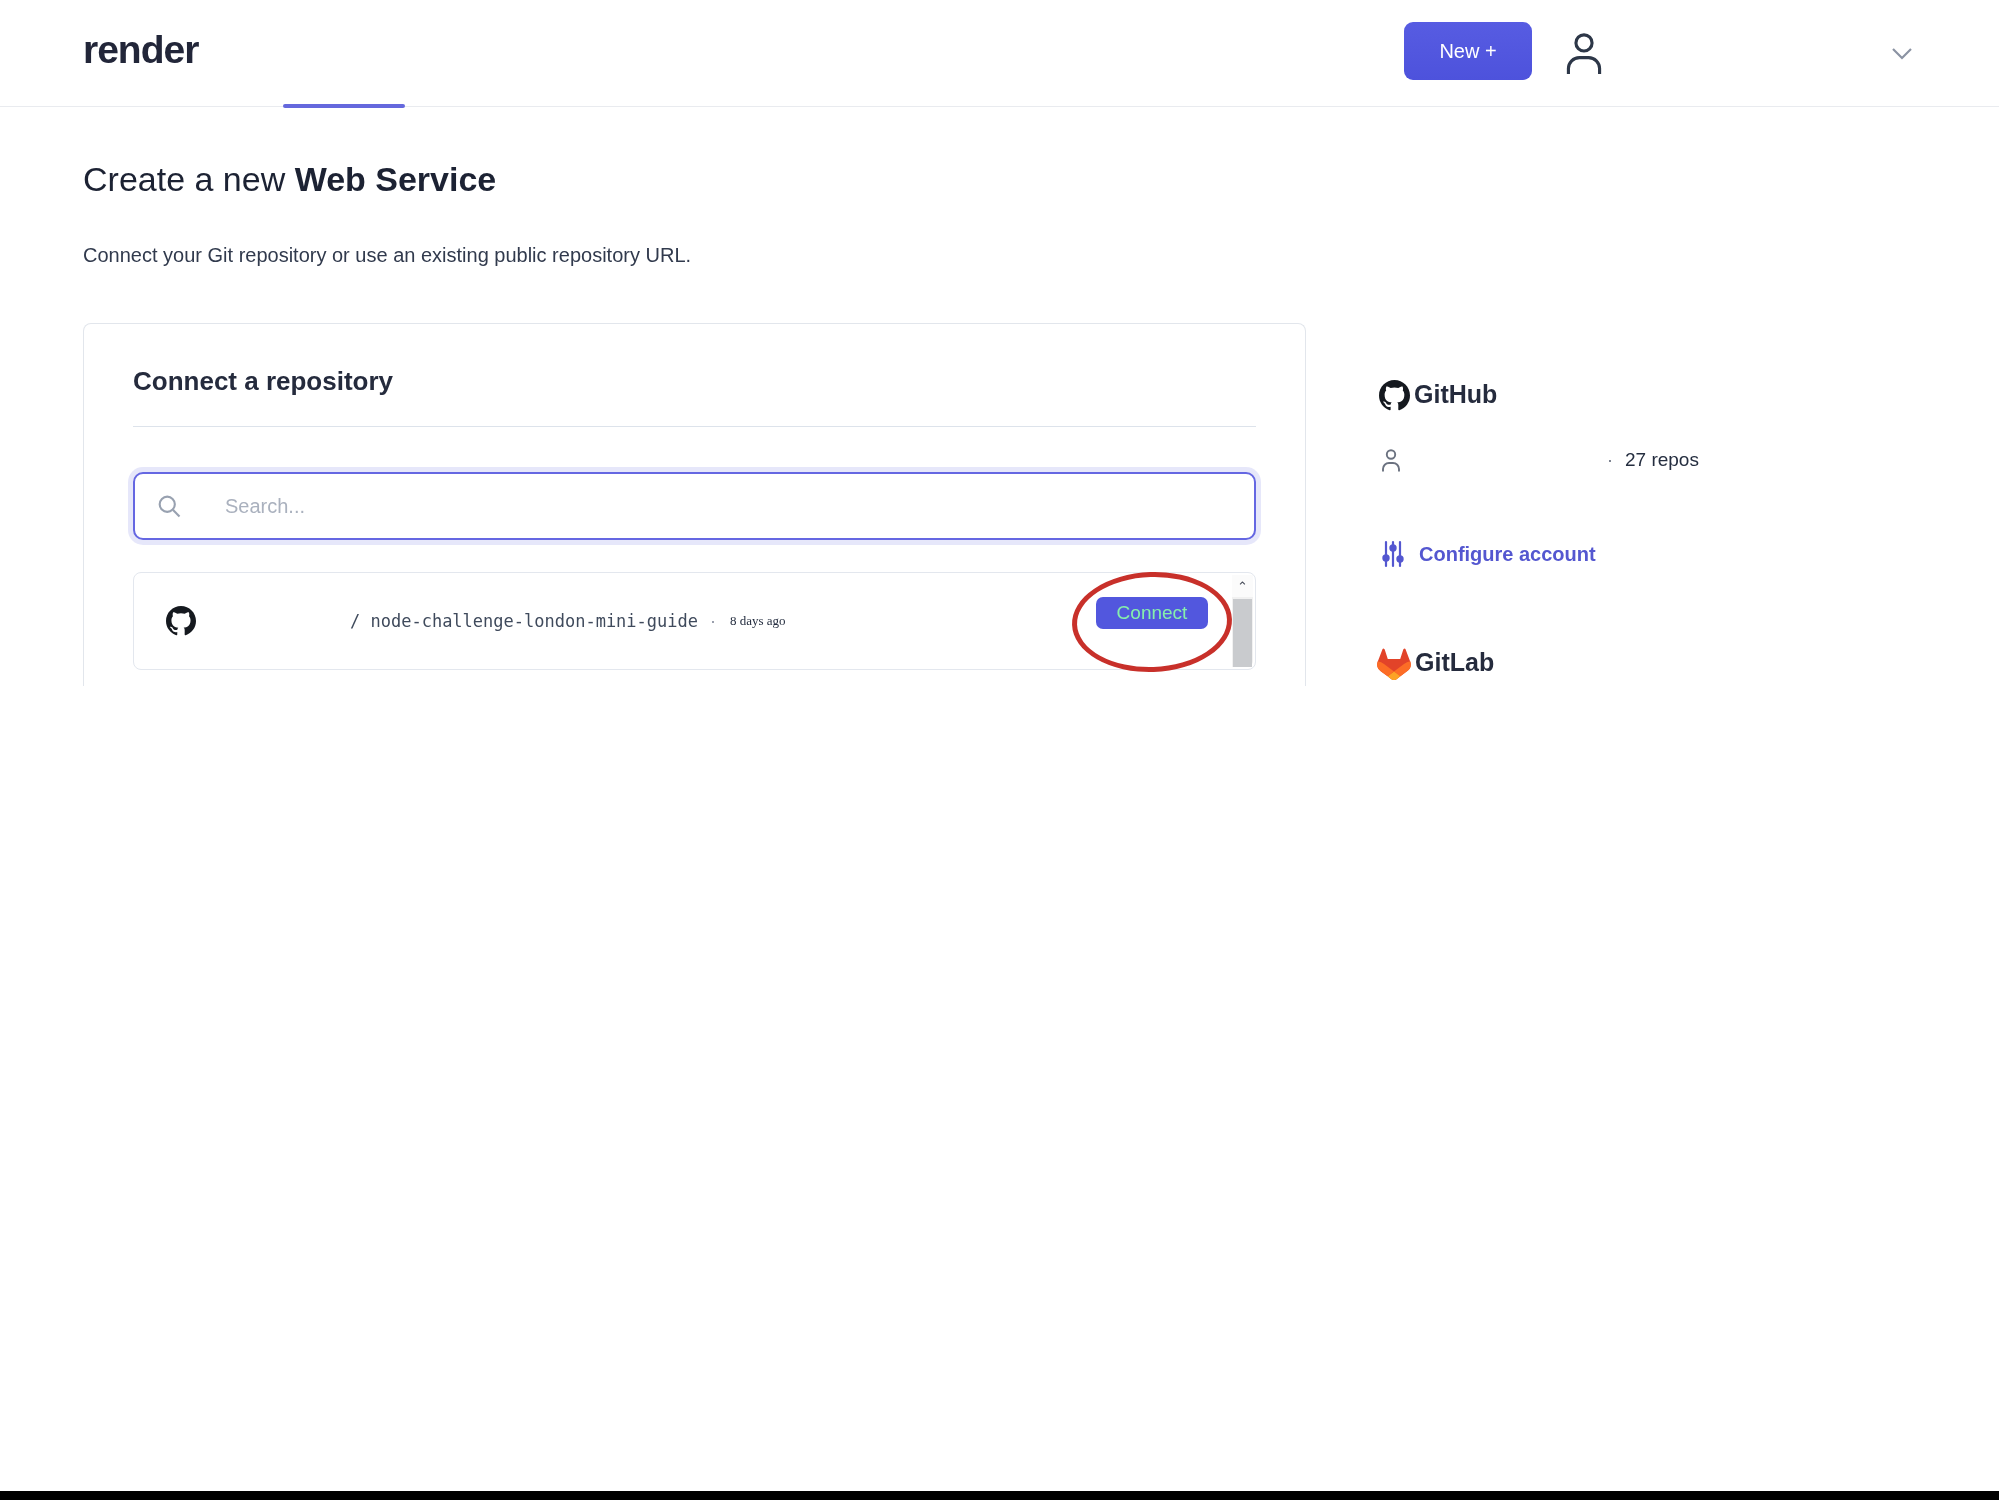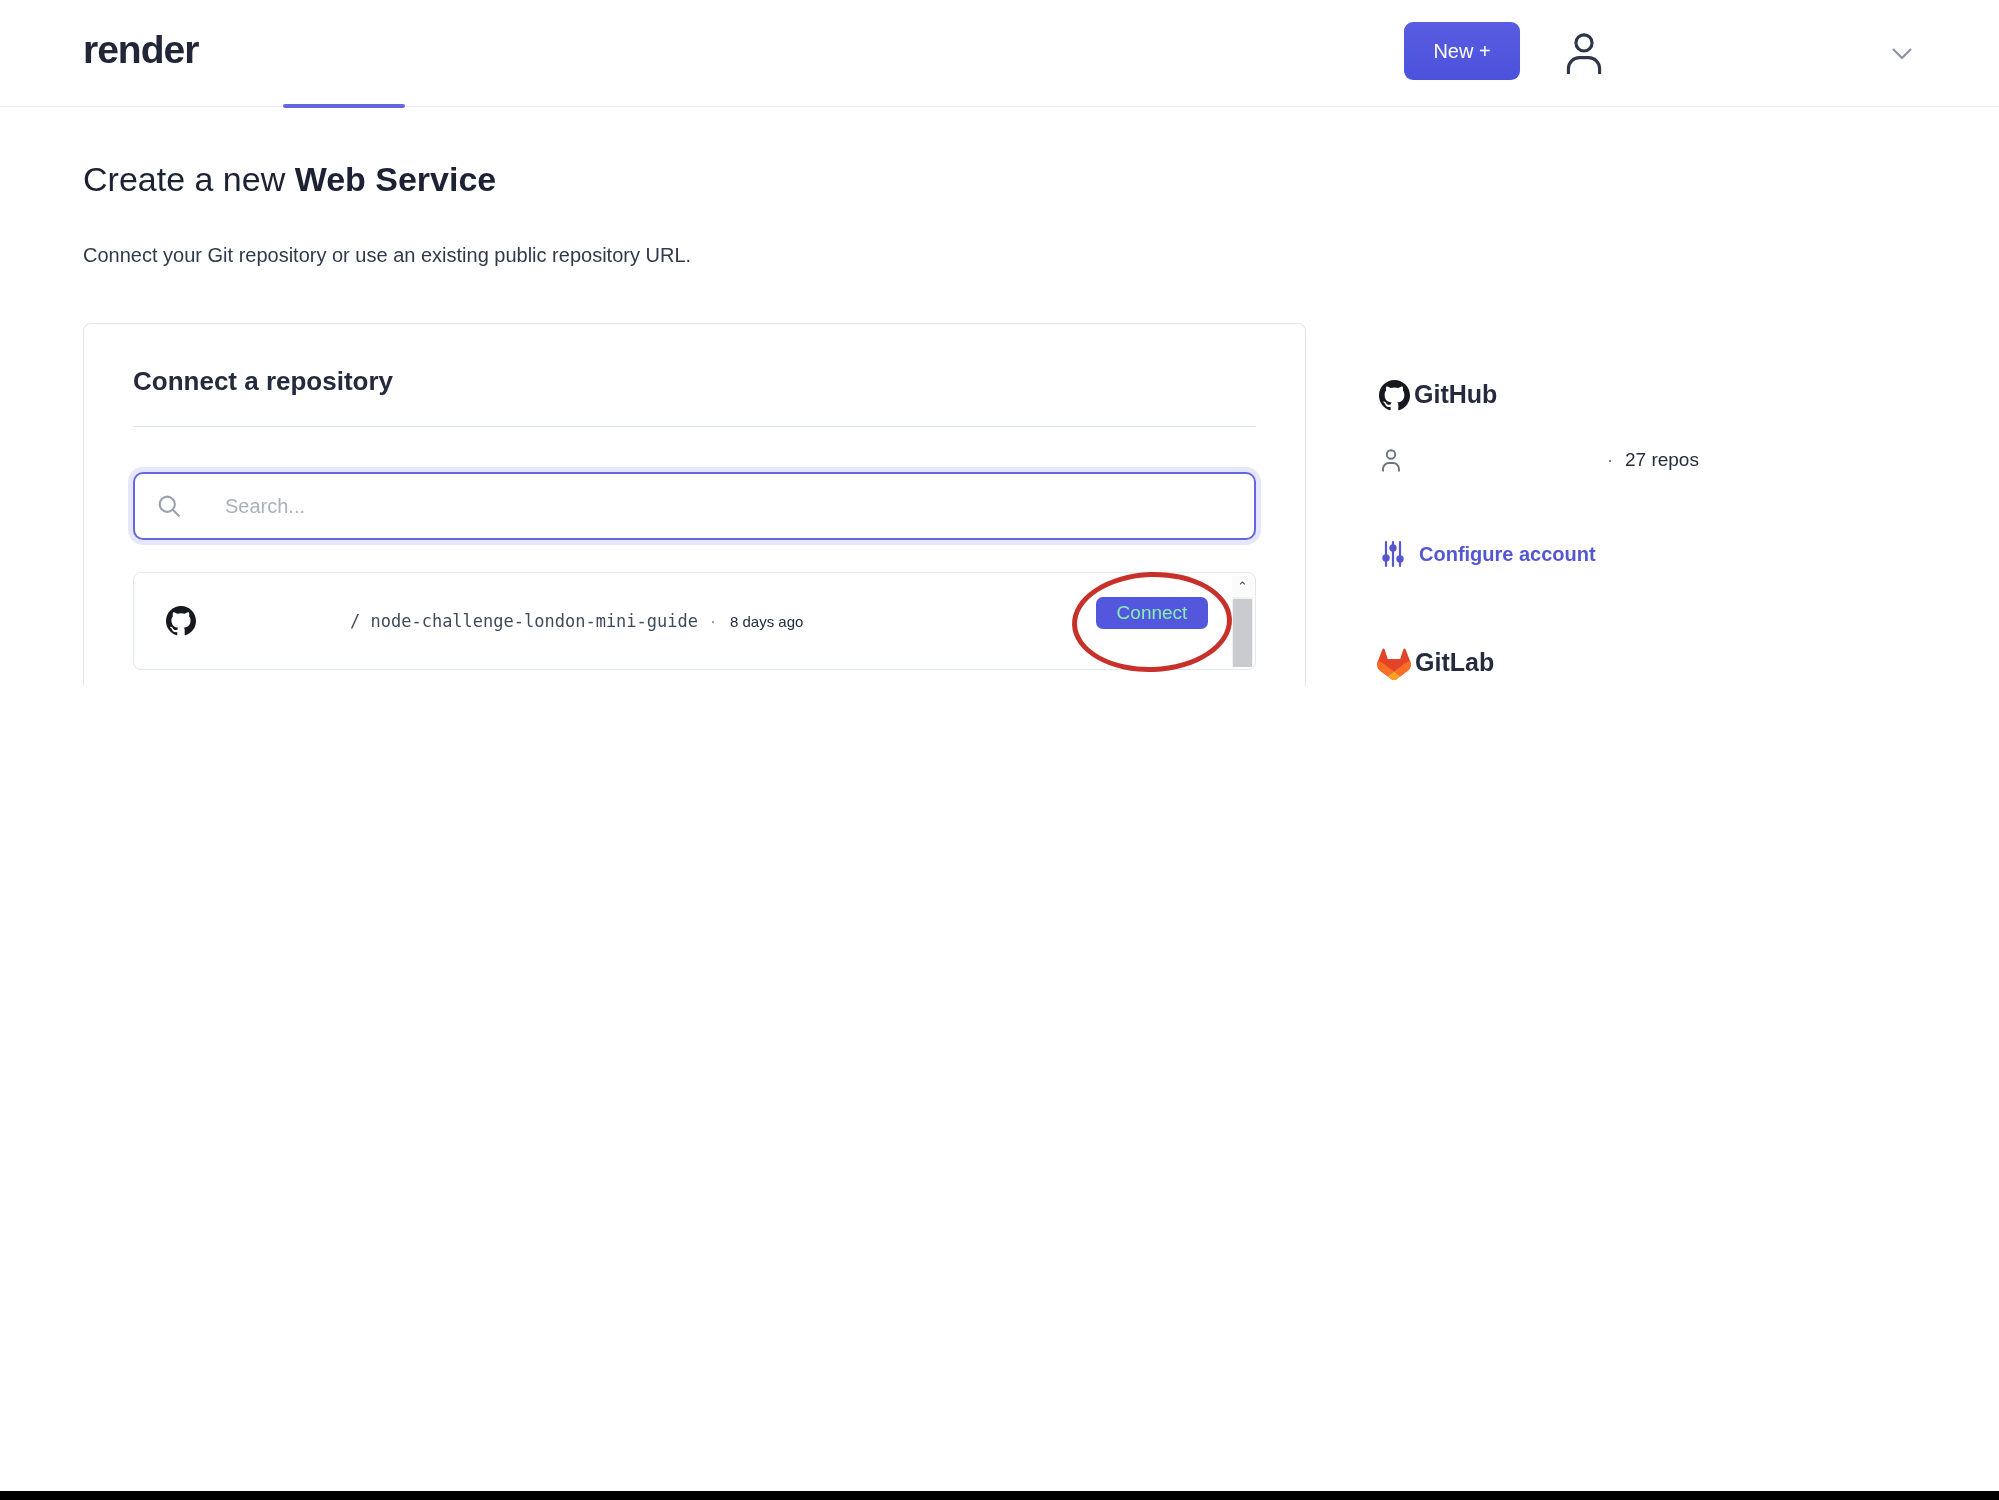--- a/index.html
+++ b/index.html
@@ -23,21 +23,21 @@
     display:flex; align-items:center; gap:52px; font-size:19px; color:#3a4256;
   }
   .nav-link { cursor:pointer; white-space:nowrap; }
   .nav-link.active { color:#6163d8; }
   .nav-divider { width:1px; height:42px; background:#e4e7ec; }
   .active-underline {
     position:absolute; left:283px; bottom:-2px; width:122px; height:4px;
     background:#6568dd; border-radius:2px;
   }
   .new-btn {
-    position:absolute; left:1404px; top:22px; width:116px; height:58px;
+    position:absolute; left:1404px; top:22px; width:128px; height:58px;
     background:linear-gradient(180deg,#575ce2,#4d52dc); color:#ffffff;
     font-size:20px; font-family:inherit; border:none; border-radius:9px; cursor:pointer;
   }
   .avatar-btn { position:absolute; left:1558px; top:24px; width:52px; height:58px;
     display:flex; align-items:center; justify-content:center; cursor:pointer; background:transparent; border:none; }
   .chevron-btn { position:absolute; left:1882px; top:34px; width:40px; height:40px;
     display:flex; align-items:center; justify-content:center; cursor:pointer; background:transparent; border:none; }
 
   
   .page-title { position:absolute; left:83px; top:160px; font-size:34px; font-weight:400; color:#1c2233; }
@@ -63,21 +63,21 @@
   .search-icon { position:absolute; left:22px; top:20px; pointer-events:none; }
 
   .repo-list {
     position:relative; margin-top:32px; height:98px;
     border:1px solid #e3e7ee; border-radius:8px; background:#ffffff;
   }
   .repo-row { display:flex; align-items:center; height:96px; padding-left:32px; }
   .redacted { width:146px; height:26px; }
   .repo-path { font-family:"DejaVu Sans Mono","Liberation Mono",monospace; font-size:17px; color:#3f4a5c; white-space:nowrap; }
   .repo-dot { margin:0 14px 0 12px; color:#8a90a0; font-size:18px; }
-  .repo-age { font-size:15px; color:#242d3f; white-space:nowrap; }
+  .repo-age { font-size:13px; color:#242d3f; white-space:nowrap;font-family:Liberation Serif, serif; }
   .connect-btn {
     position:absolute; left:962px; top:24px; width:112px; height:32px;
     background:#5257de; color:#86efac; border:none; border-radius:7px;
     font-size:19px; font-family:inherit; cursor:pointer;
   }
   .annotation-ellipse {
     position:absolute; left:938px; top:-1px; width:160px; height:100px;
     border:5px solid #c8302a; border-radius:50%; transform:rotate(-2deg);
     pointer-events:none;
   }

